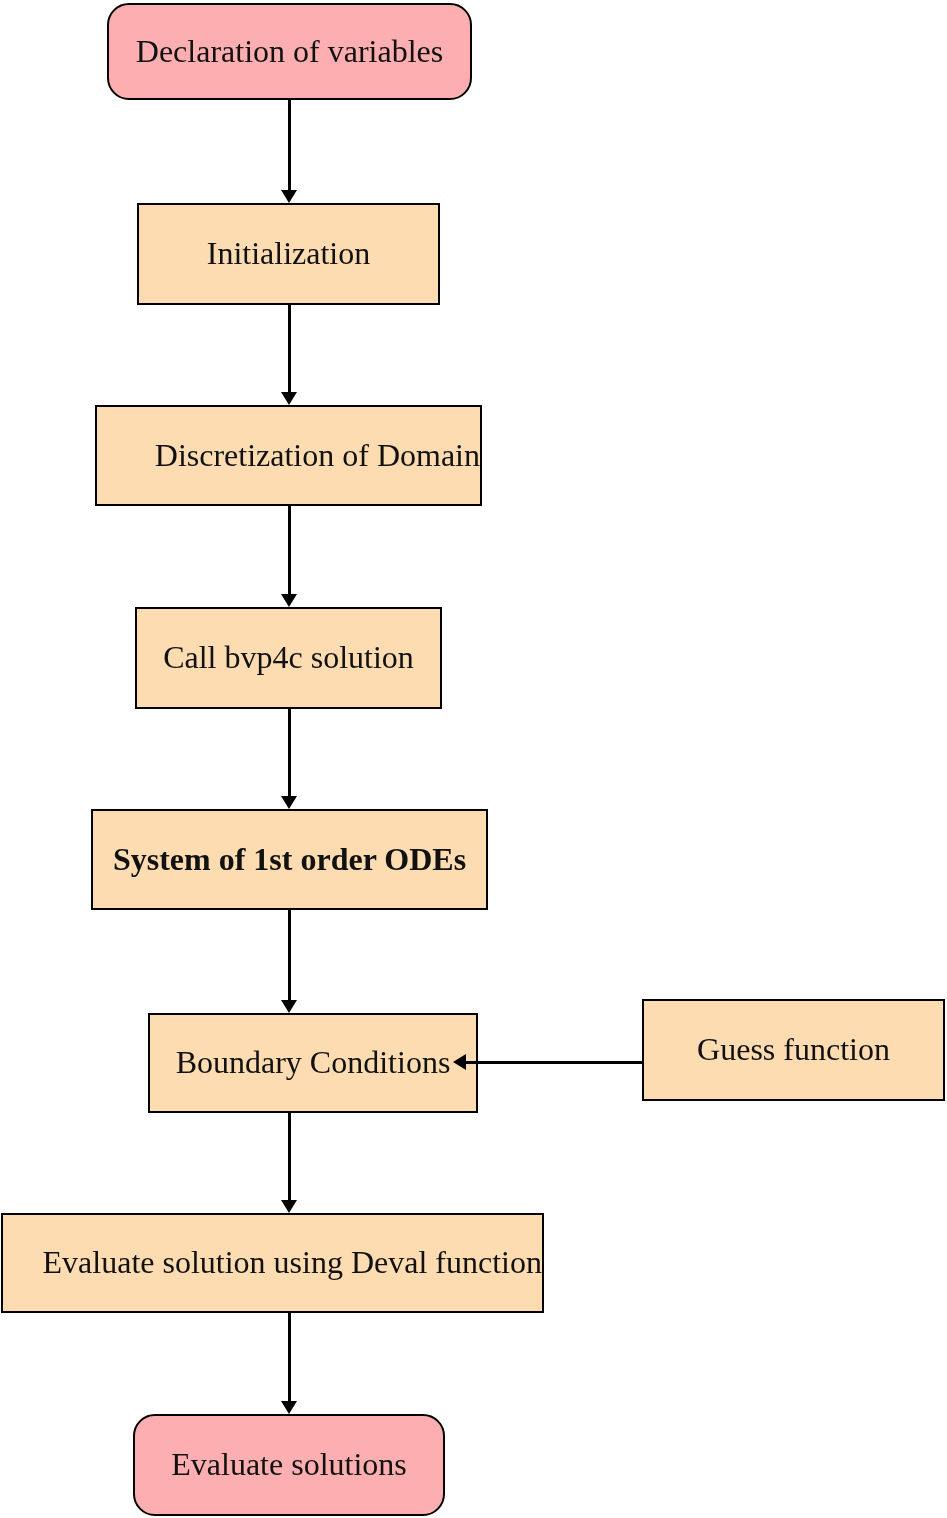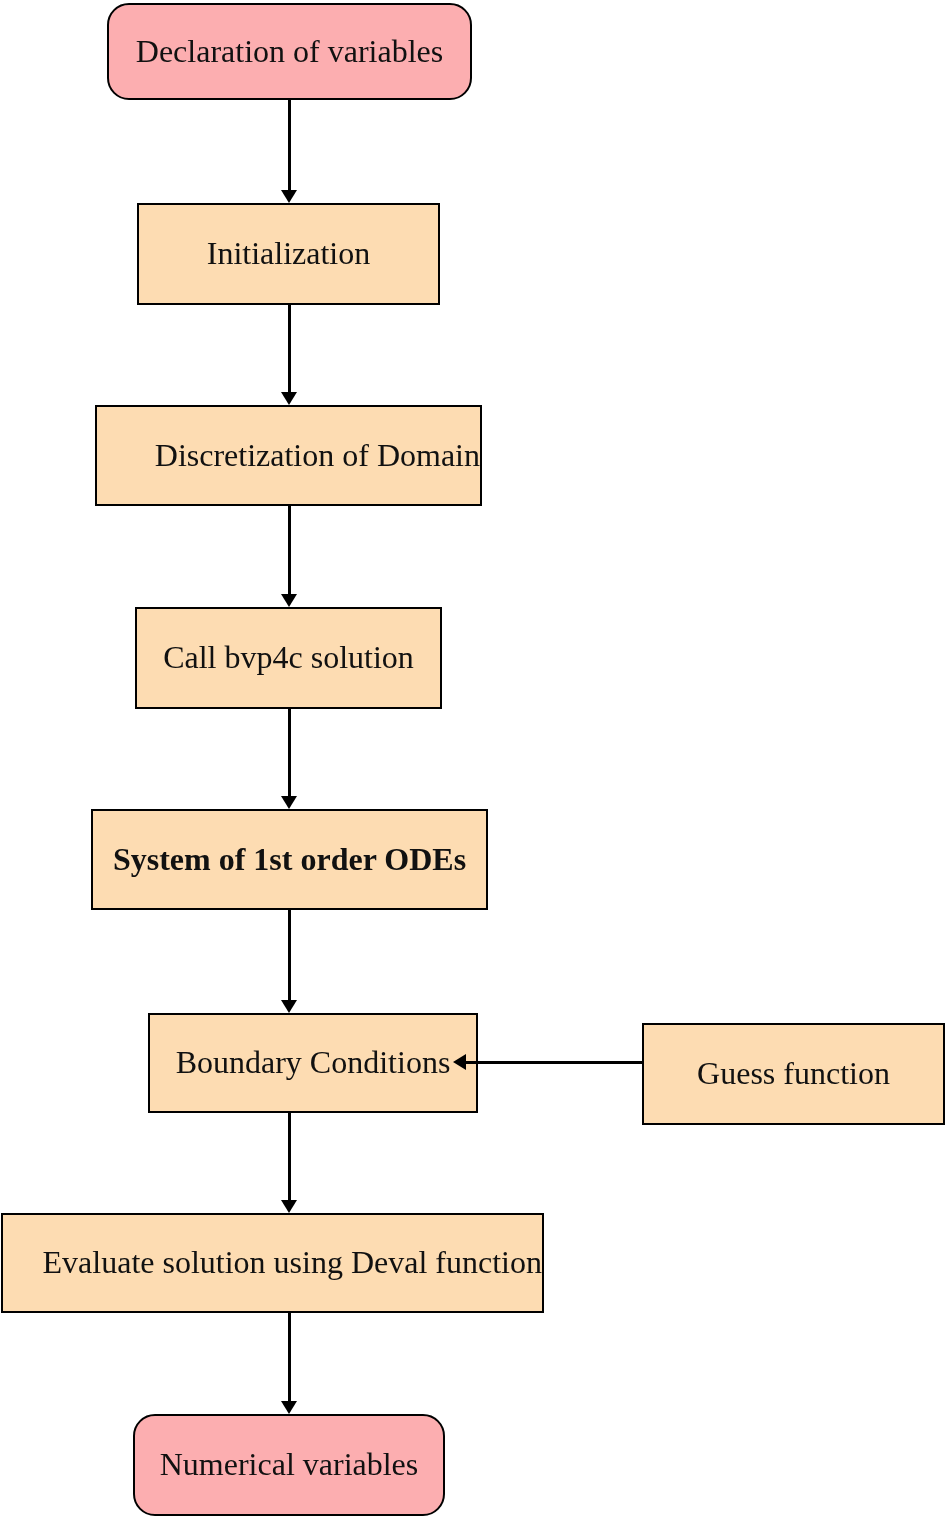--- a/index.html
+++ b/index.html
@@ -99,30 +99,30 @@
   </div>
 
   <div class="node" style="left:91px; top:809px; width:397px; height:101px;font-weight:bold;">
     <span>System of 1st order ODEs</span>
   </div>
 
   <div class="node" style="left:124px; top:1013px; width:330px; height:100px;margin-left:24px;">
     <span>Boundary Conditions</span>
   </div>
 
-  <div class="node" style="left:642px; top:1023px; width:303px; height:102px;">
+  <div class="node" style="left:642px; top:999px; width:303px; height:102px;">
     <span>Guess function</span>
   </div>
 
   <div class="node" style="left:1px; top:1213px; width:543px; height:100px;justify-content:flex-end;">
     <span>Evaluate solution using Deval function</span>
   </div>
 
   <div class="node terminator" style="left:133px; top:1414px; width:312px; height:102px;">
-    <span>Numerical variables</span>
+    <span>Evaluate solutions</span>
   </div>
 
   <div class="arrow-v" style="left:281px; top:100px; height:103px;">
     <div class="stem"></div>
     <div class="head"></div>
   </div>
 
   <div class="arrow-v" style="left:281px; top:305px; height:100px;">
     <div class="stem"></div>
     <div class="head"></div>

